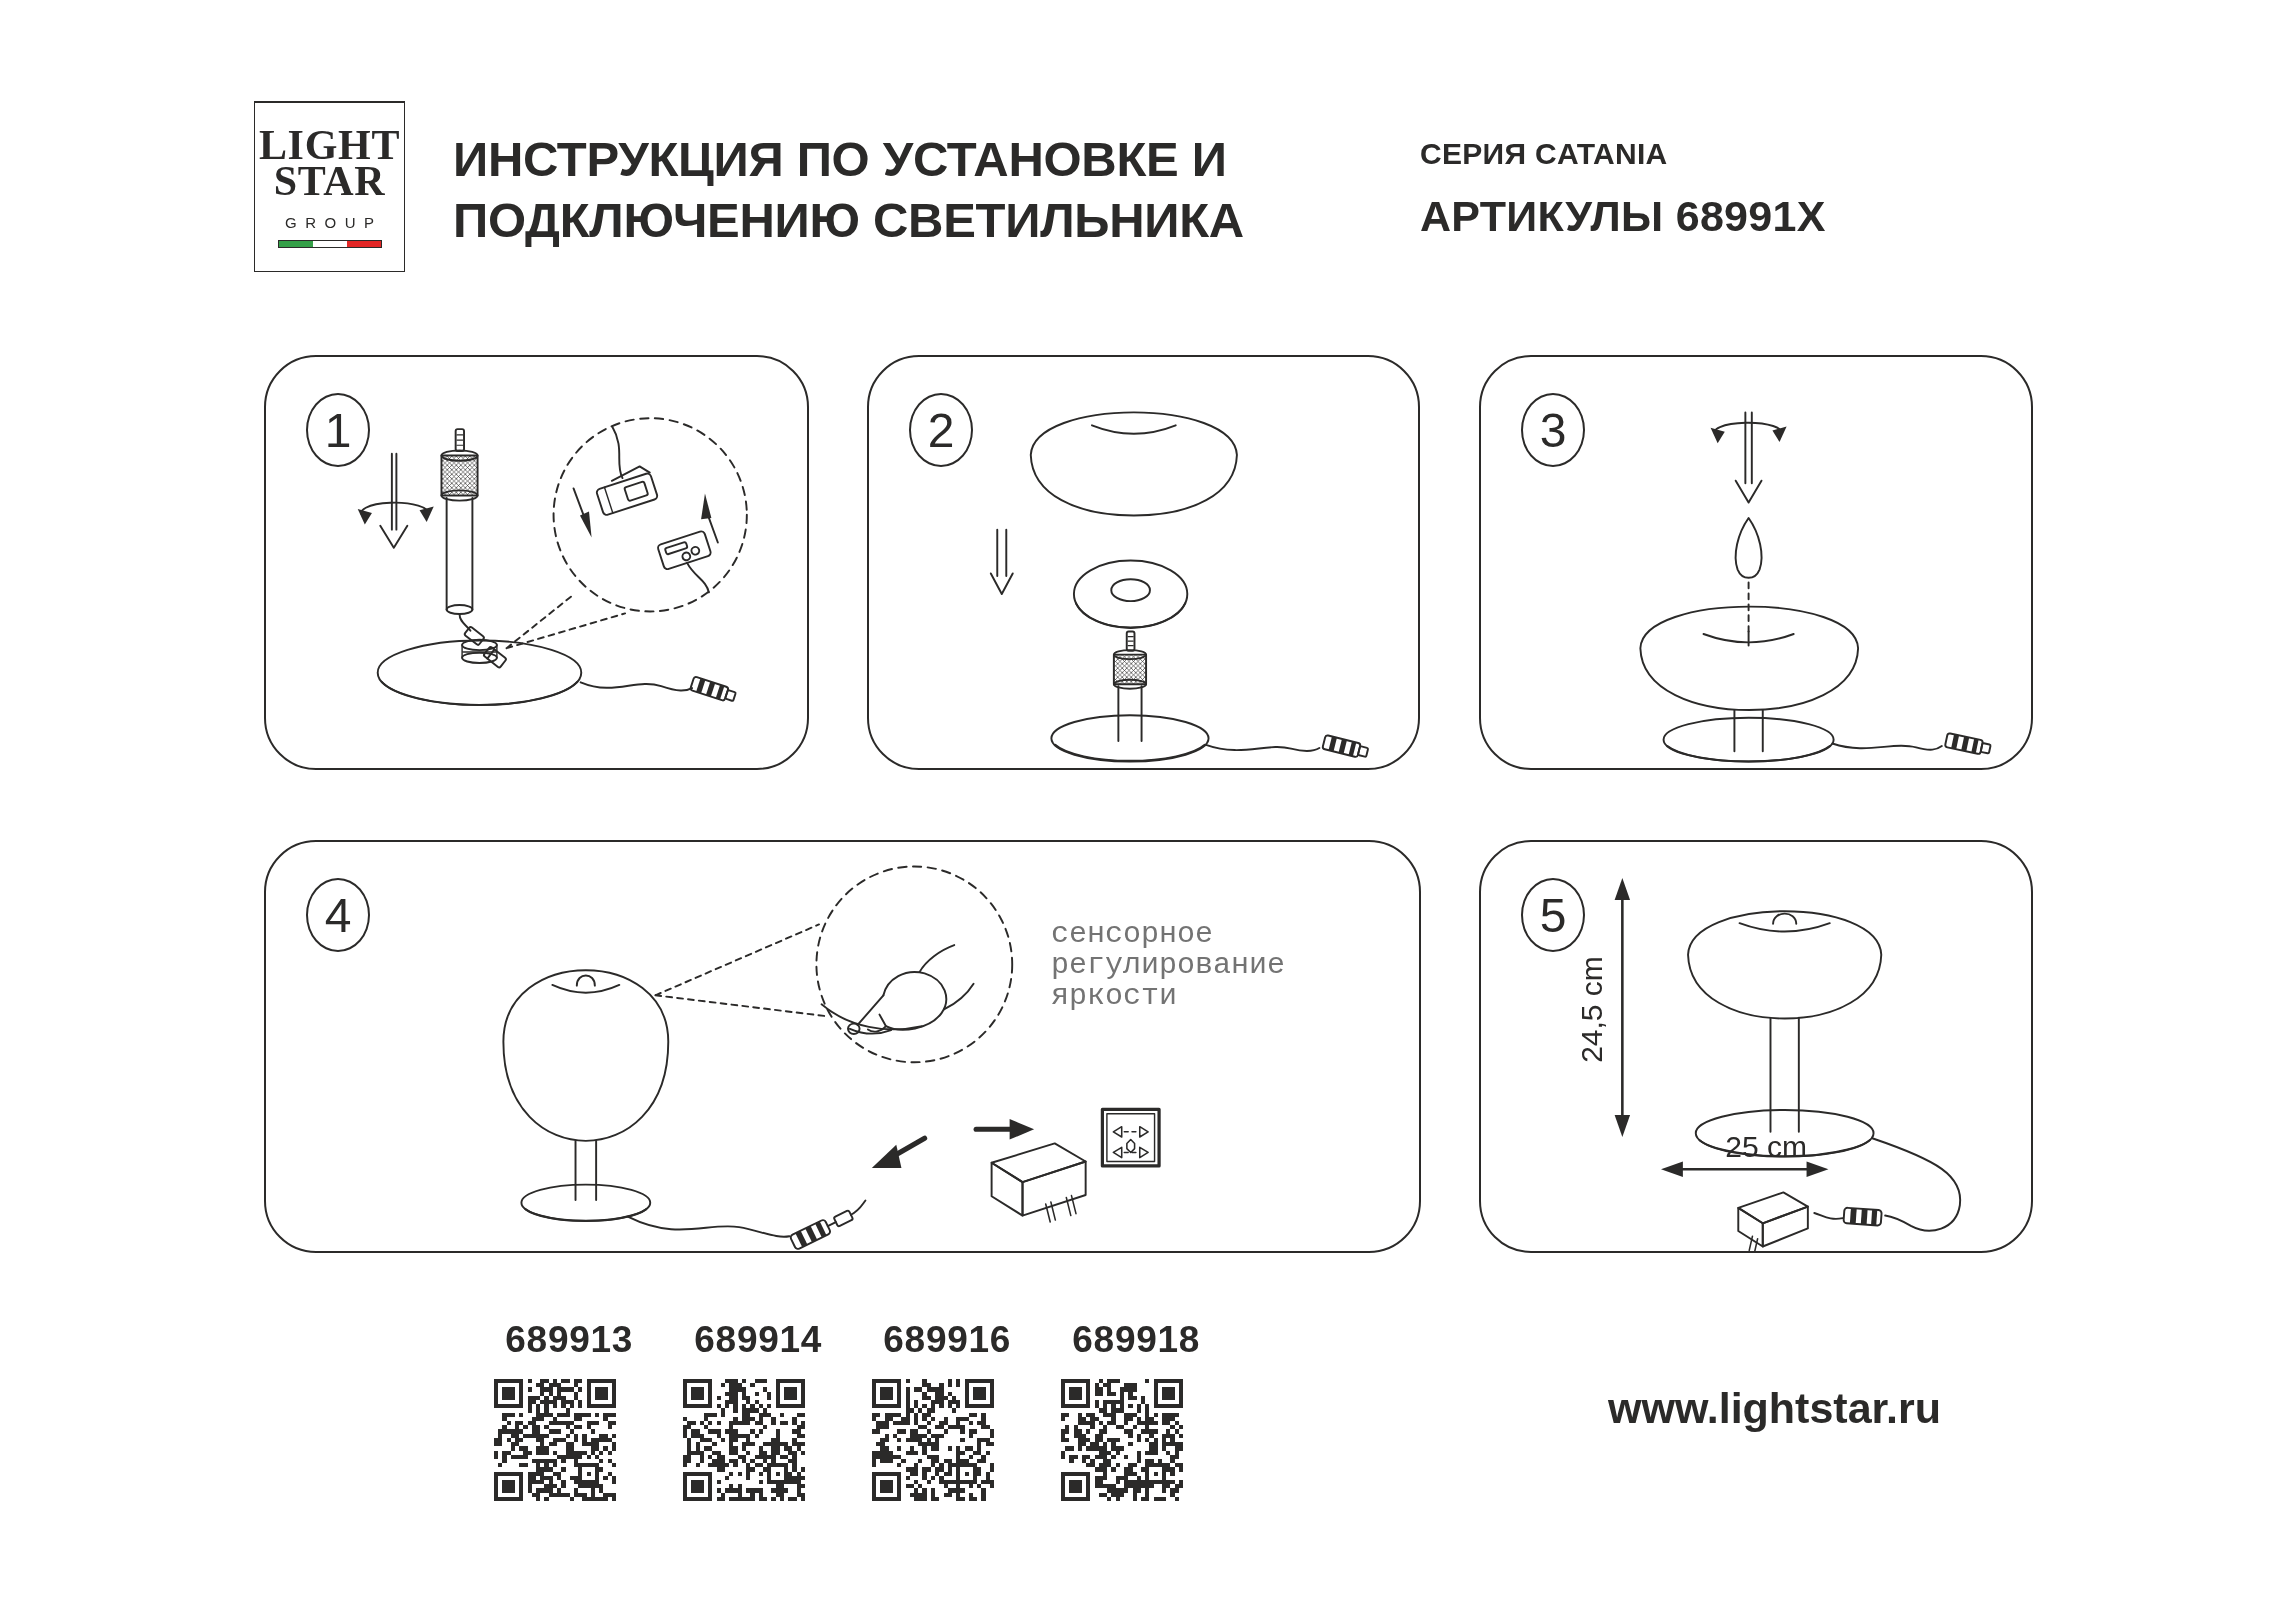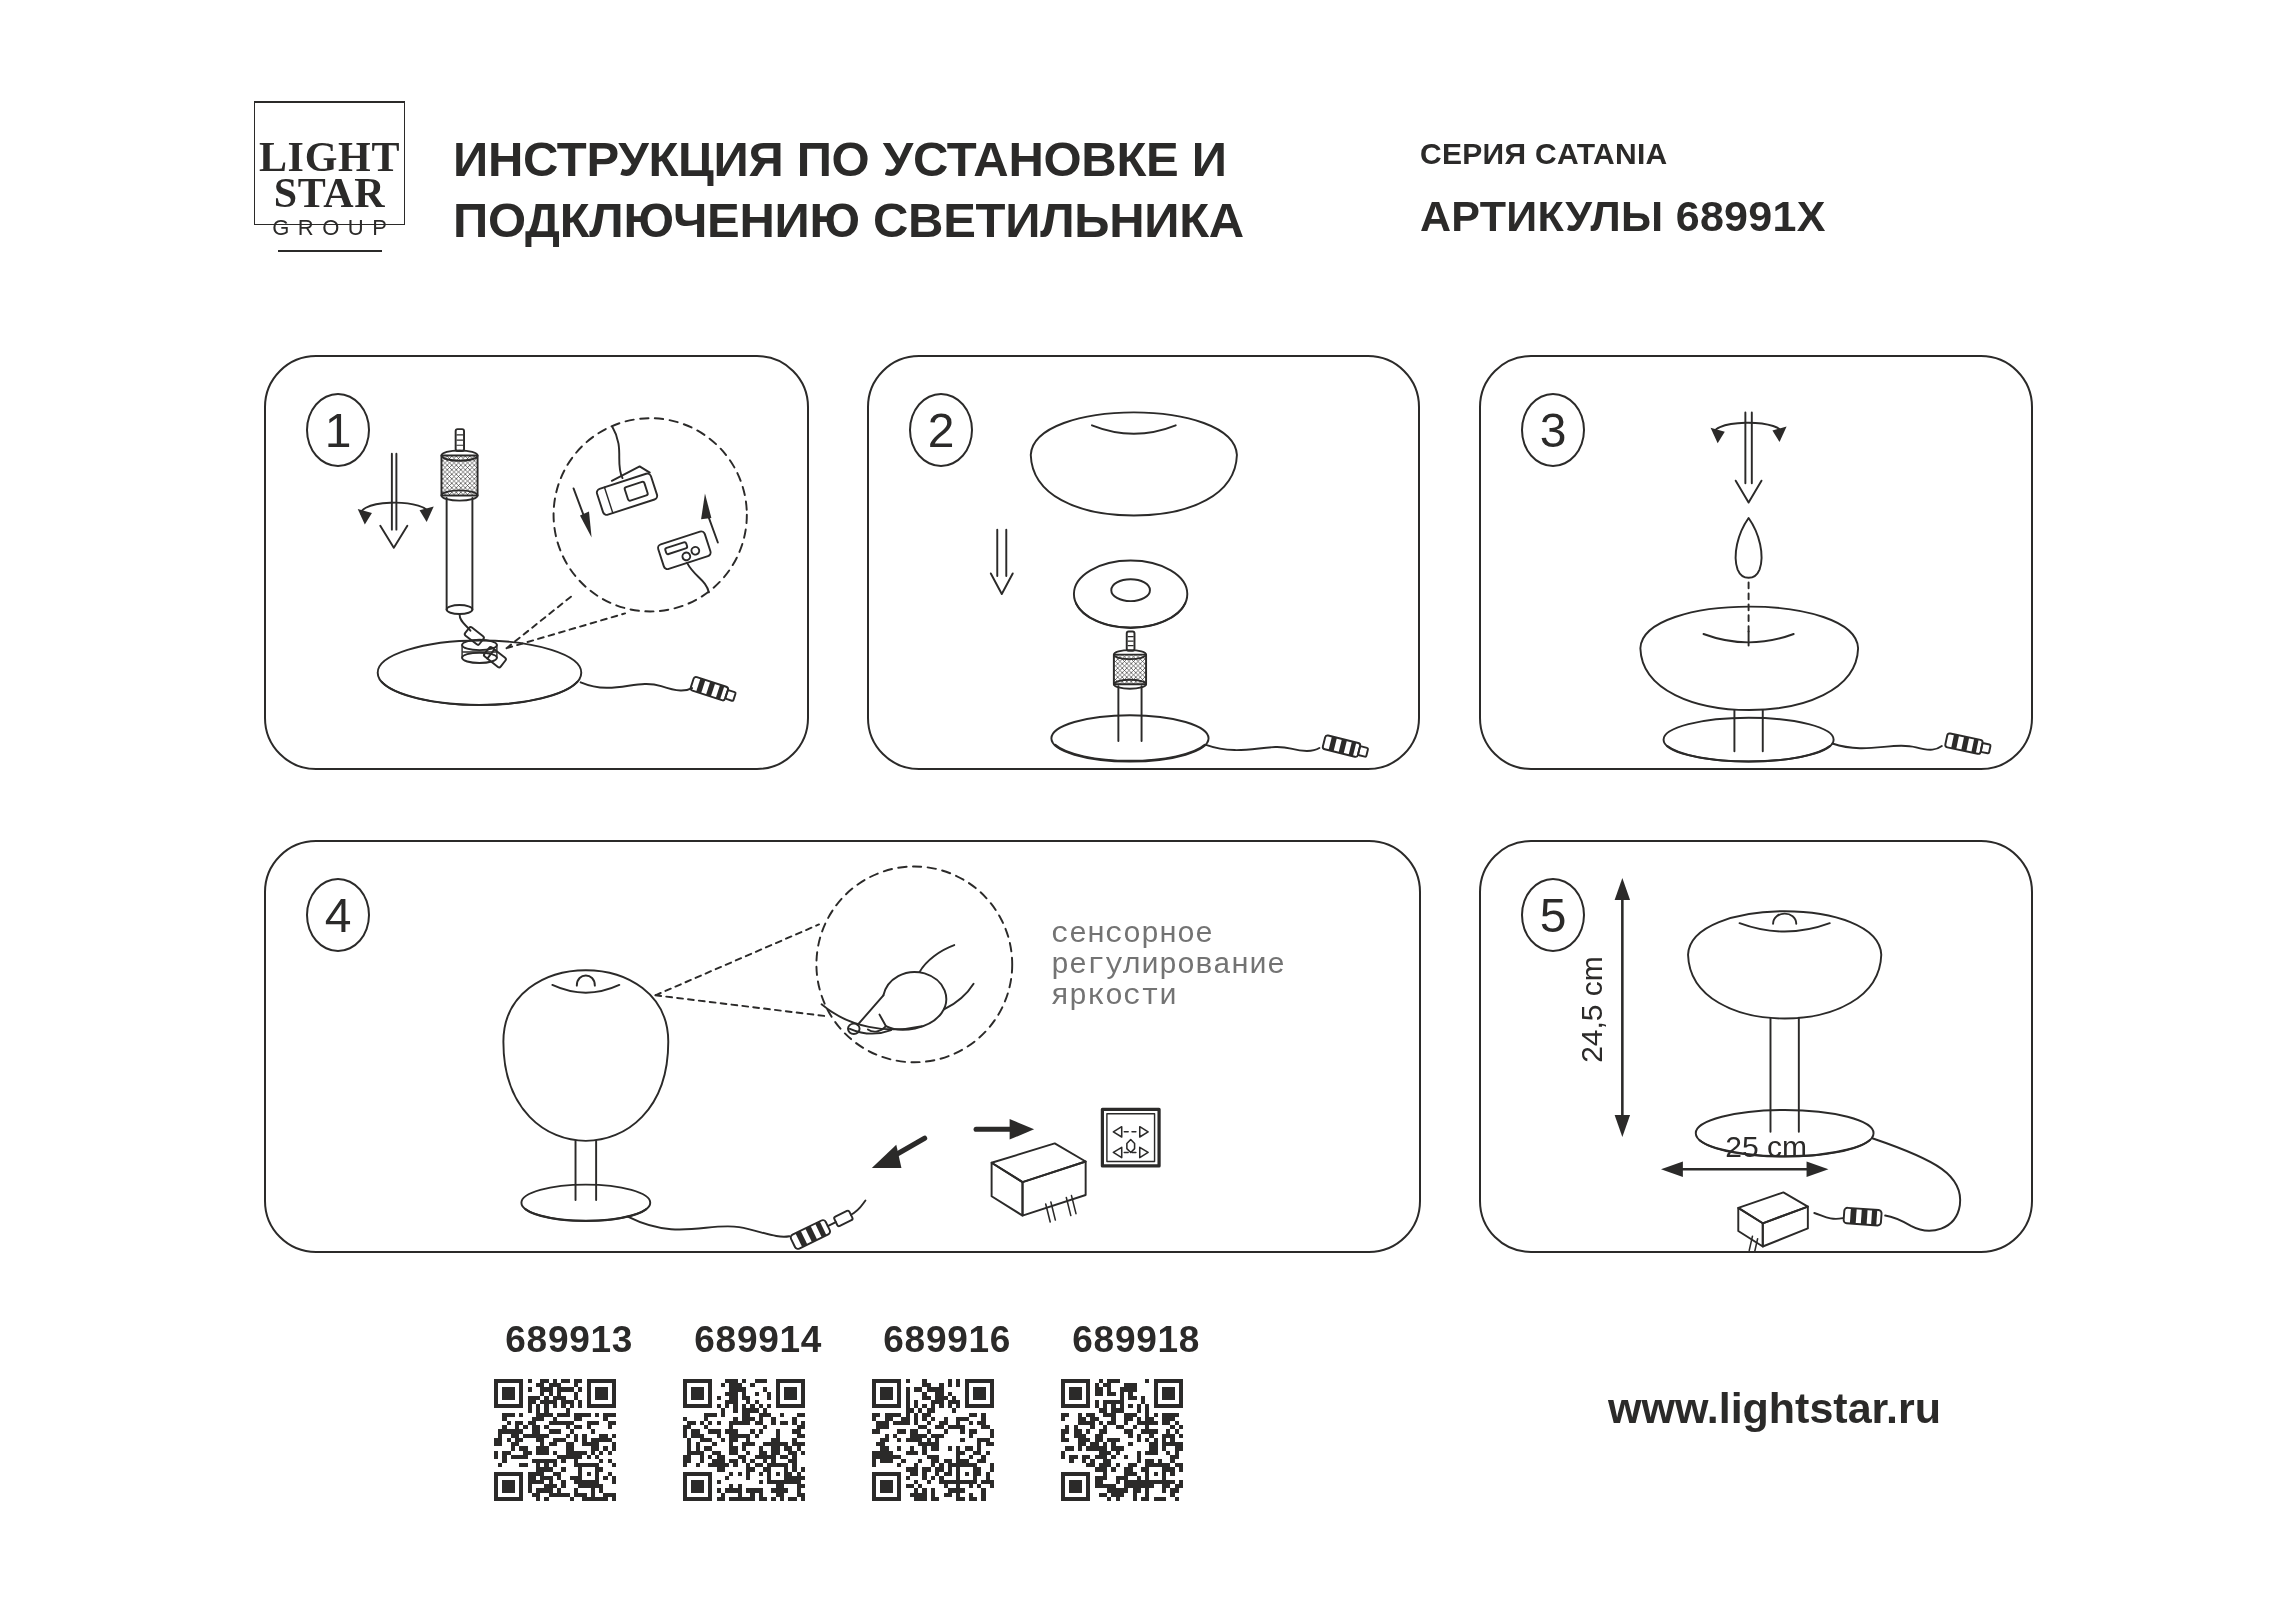--- a/index.html
+++ b/index.html
@@ -1,26 +1,26 @@
 <!DOCTYPE html>
 <html style="font-size:10.4px"><head>
 <meta charset="utf-8">
 <style>
   html,body{margin:0;padding:0;background:#ffffff;}
   .page{position:relative;width:2284px;height:1616px;background:#ffffff;overflow:hidden;
         font-family:"Liberation Sans",sans-serif;color:#2b2a29;}
   
-  .logo-box{position:absolute;left:254px;top:101px;width:151px;height:124px;
+  .logo-box{position:absolute;left:254px;top:101px;width:151px;height:171px;
             border:1.6px solid #2b2a29;border-top-width:2.6px;box-sizing:border-box;
             display:flex;flex-direction:column;align-items:center;justify-content:flex-start;
-            padding-top:36px;background:#fff;}
+            padding-top:24px;background:#fff;}
   .logo-word{font-family:"Liberation Serif",serif;font-weight:bold;font-size:42px;line-height:36px;
              letter-spacing:0.7px;color:#2b2a29;}
-  .logo-group{font-family:"Liberation Sans",sans-serif;font-weight:normal;font-size:22px;
-              letter-spacing:8.5px;margin-top:4px;text-indent:8.5px;color:#2b2a29;}
+  .logo-group{font-family:"Liberation Sans",sans-serif;font-weight:normal;font-size:15px;
+              letter-spacing:8.5px;margin-top:15px;text-indent:8.5px;color:#2b2a29;}
   .logo-flag{display:flex;width:104px;height:7.8px;border:1px solid #2b2a29;margin-top:9px;box-sizing:border-box;}
   .logo-flag span{flex:1;}
   .main-title{position:absolute;left:453px;top:129px;font-size:49px;font-weight:bold;
               line-height:61px;letter-spacing:-0.3px;color:#2b2a29;white-space:nowrap;}
   .right-head{position:absolute;left:1420px;top:137px;width:456px;text-align:left;color:#2b2a29;}
   .series-line{font-size:30px;font-weight:bold;letter-spacing:0.3px;}
   .articles-line{font-size:43px;font-weight:bold;margin-top:21px;letter-spacing:0.3px;}
   
   .panel{position:absolute;border:2px solid #2b2a29;border-radius:52px;box-sizing:border-box;background:#fff;}
   .panel svg.diagram{position:absolute;left:0;top:0;width:100%;height:100%;}

